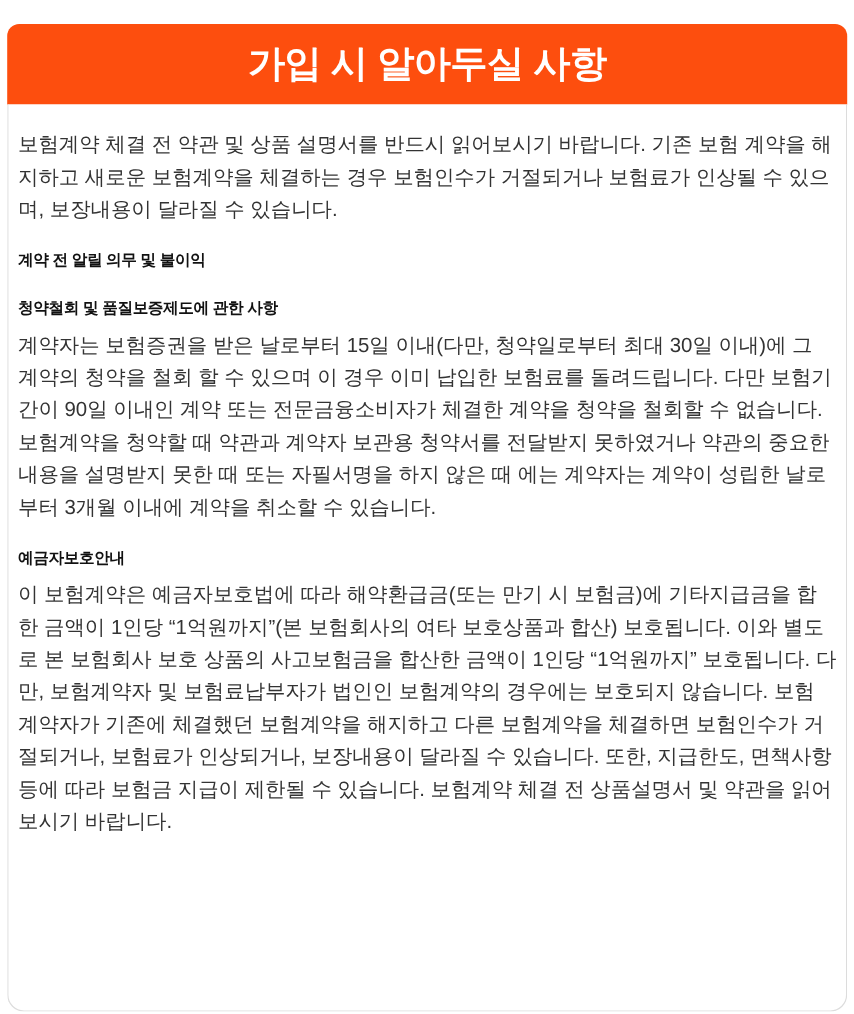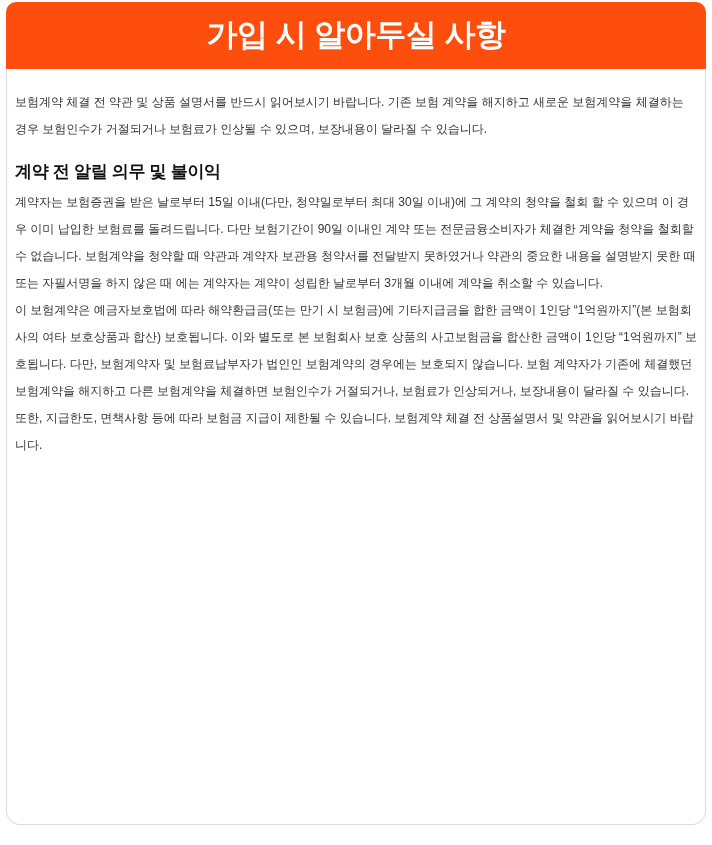--- a/index.html
+++ b/index.html
@@ -10,21 +10,21 @@
   }
   body {
     font-family: "Liberation Sans", "DejaVu Sans", sans-serif;
     color: #333333;
     -webkit-font-smoothing: antialiased;
   }
   .wrap {
     width: 712px;
     height: 845px;
     box-sizing: border-box;
-    padding: 2px 6px 8px 6px;
+    padding: 20px 6px 8px 6px;
     overflow: hidden;
   }
   .banner {
     height: 67px;
     background: #fd4e0e;
     border-radius: 10px 10px 0 0;
     display: flex;
     align-items: center;
     justify-content: center;
   }
@@ -40,28 +40,28 @@
     box-sizing: border-box;
     background: #ffffff;
     border: 1px solid #dcdcdc;
     border-top: none;
     border-radius: 0 0 14px 14px;
     padding: 18px 8px 20px 8px;
     min-height: 756px;
   }
   .card p {
     margin: 0;
-    font-size: 12px;
+    font-size: 17px;
     line-height: 27px;
     color: #333333;
     word-break: normal;
   }
   .card h3 {
     margin: 18px 0 6px 0;
-    font-size: 17px;
+    font-size: 13px;
     line-height: 22px;
     font-weight: bold;
     color: #111111;
     letter-spacing: -0.3px;
   }
   .card p.intro { margin-top: 2px; }
 </style>
 </head>
 <body>
 
@@ -70,19 +70,21 @@
   <div class="banner">
     <span class="banner-title">가입 시 알아두실 사항</span>
   </div>
 
   <div class="card">
 
     <p class="intro">보험계약 체결 전 약관 및 상품 설명서를 반드시 읽어보시기 바랍니다. 기존 보험 계약을 해지하고 새로운 보험계약을 체결하는 경우 보험인수가 거절되거나 보험료가 인상될 수 있으며, 보장내용이 달라질 수 있습니다.</p>
 
     <h3>계약 전 알릴 의무 및 불이익</h3>
 
+    <h3>청약철회 및 품질보증제도에 관한 사항</h3>
     <p>계약자는 보험증권을 받은 날로부터 15일 이내(다만, 청약일로부터 최대 30일 이내)에 그 계약의 청약을 철회 할 수 있으며 이 경우 이미 납입한 보험료를 돌려드립니다. 다만 보험기간이 90일 이내인 계약 또는 전문금융소비자가 체결한 계약을 청약을 철회할 수 없습니다. 보험계약을 청약할 때 약관과 계약자 보관용 청약서를 전달받지 못하였거나 약관의 중요한 내용을 설명받지 못한 때 또는 자필서명을 하지 않은 때 에는 계약자는 계약이 성립한 날로부터 3개월 이내에 계약을 취소할 수 있습니다.</p>
 
 
+    <h3>예금자보호안내</h3>
     <p>이 보험계약은 예금자보호법에 따라 해약환급금(또는 만기 시 보험금)에 기타지급금을 합한 금액이 1인당 “1억원까지”(본 보험회사의 여타 보호상품과 합산) 보호됩니다. 이와 별도로 본 보험회사 보호 상품의 사고보험금을 합산한 금액이 1인당 “1억원까지” 보호됩니다. 다만, 보험계약자 및 보험료납부자가 법인인 보험계약의 경우에는 보호되지 않습니다. 보험 계약자가 기존에 체결했던 보험계약을 해지하고 다른 보험계약을 체결하면 보험인수가 거절되거나, 보험료가 인상되거나, 보장내용이 달라질 수 있습니다. 또한, 지급한도, 면책사항 등에 따라 보험금 지급이 제한될 수 있습니다. 보험계약 체결 전 상품설명서 및 약관을 읽어보시기 바랍니다.</p>
 
   </div>
 </div>
 
 </body></html>

